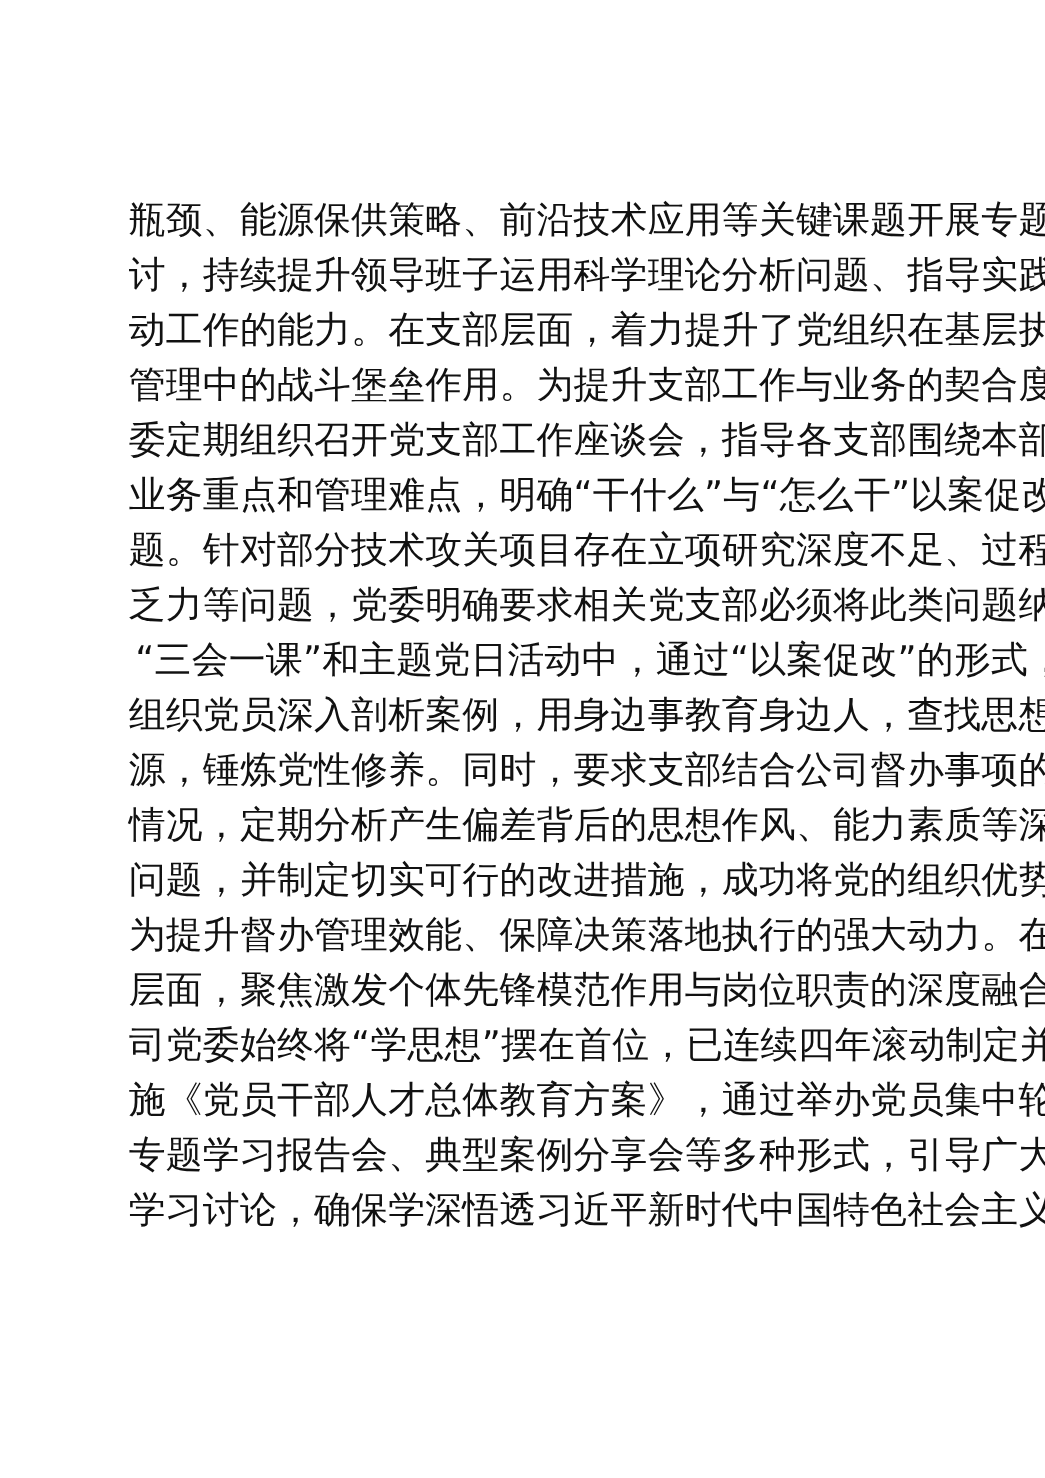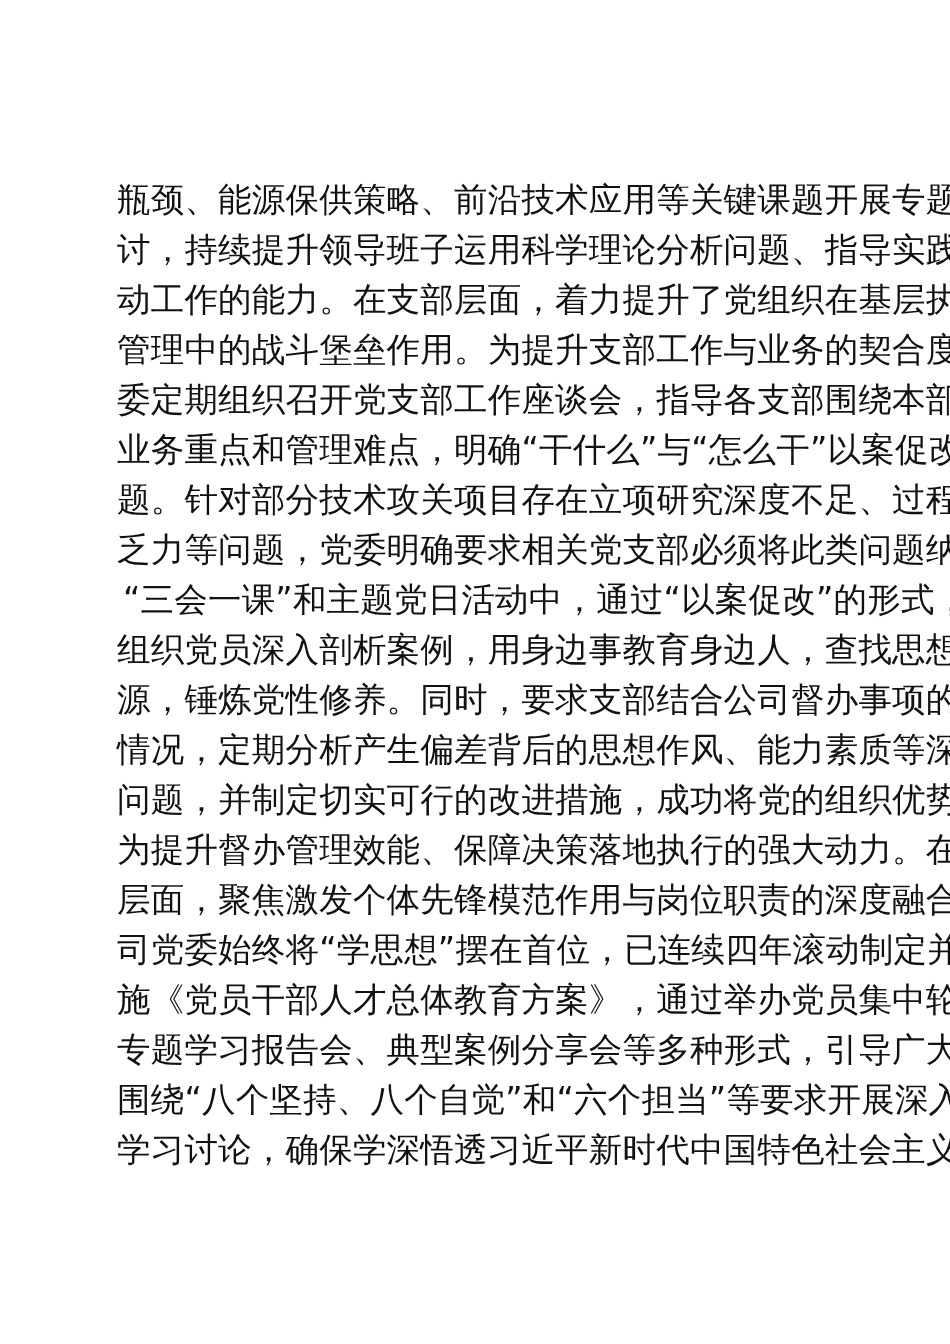--- a/index.html
+++ b/index.html
@@ -68,17 +68,16 @@
       <span class="line indent-quote">“三会一课”和主题党日活动中，通过“以案促改”的形式，</span>
       <span class="line">组织党员深入剖析案例，用身边事教育身边人，查找思想根</span>
       <span class="line">源，锤炼党性修养。同时，要求支部结合公司督办事项的执行</span>
       <span class="line">情况，定期分析产生偏差背后的思想作风、能力素质等深层次</span>
       <span class="line">问题，并制定切实可行的改进措施，成功将党的组织优势转化</span>
       <span class="line">为提升督办管理效能、保障决策落地执行的强大动力。在党员</span>
       <span class="line">层面，聚焦激发个体先锋模范作用与岗位职责的深度融合。公</span>
       <span class="line">司党委始终将“学思想”摆在首位，已连续四年滚动制定并实</span>
       <span class="line">施《党员干部人才总体教育方案》，通过举办党员集中轮训、</span>
       <span class="line">专题学习报告会、典型案例分享会等多种形式，引导广大党员</span>
-      <span class="line">围绕“八个坚持、八个自觉”和“六个担当”等要求开展深入</span>
       <span class="line">学习讨论，确保学深悟透习近平新时代中国特色社会主义思想</span>
     </p>
   </div>
 </div>
 
 </body></html>

